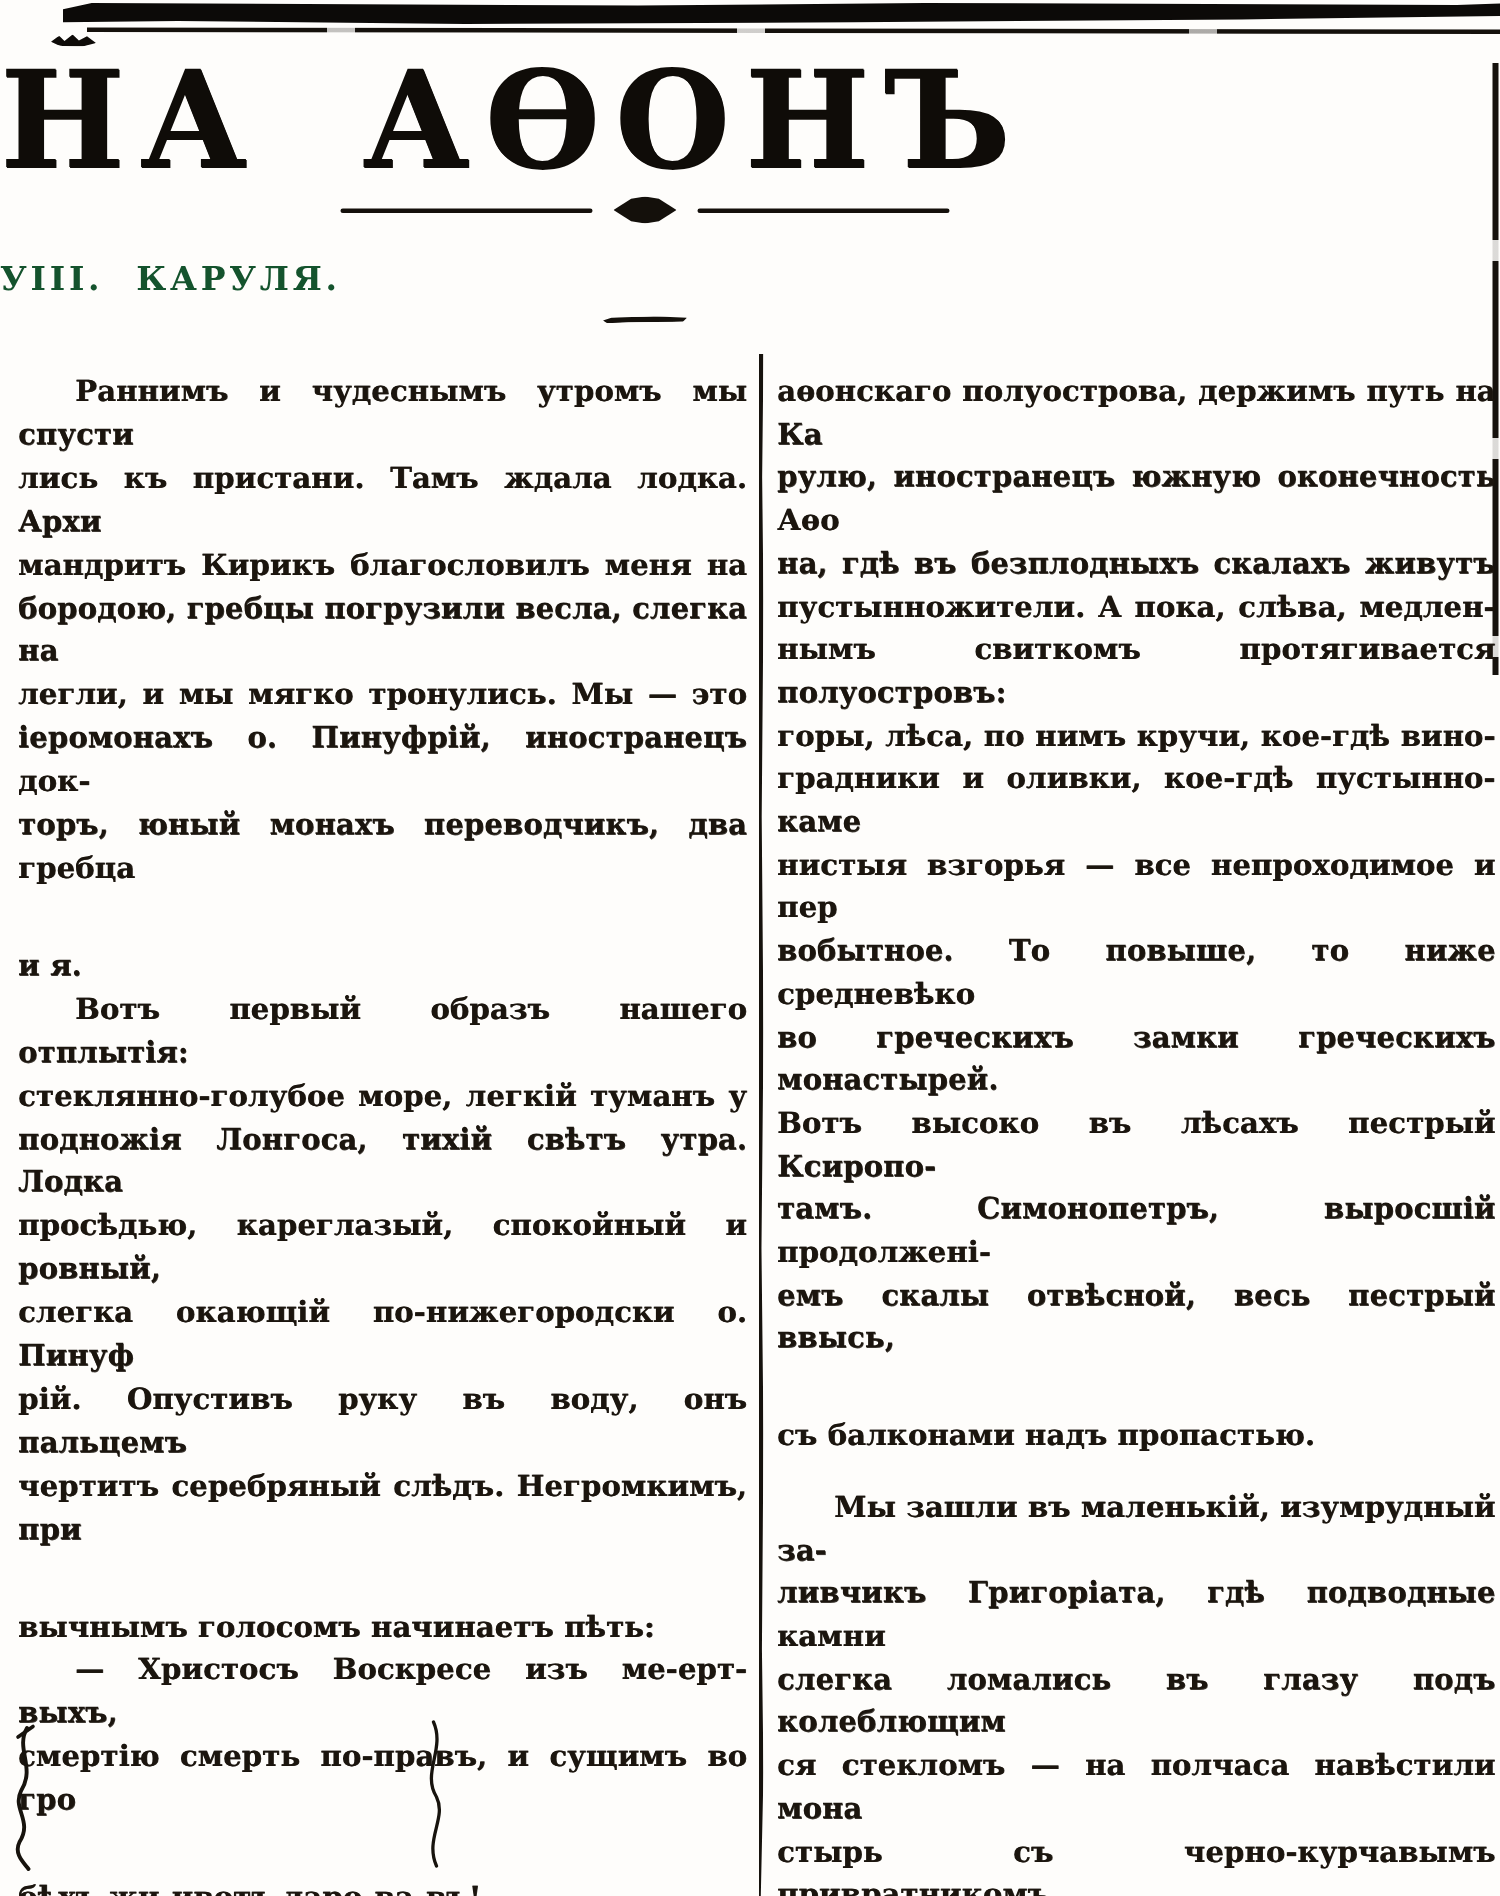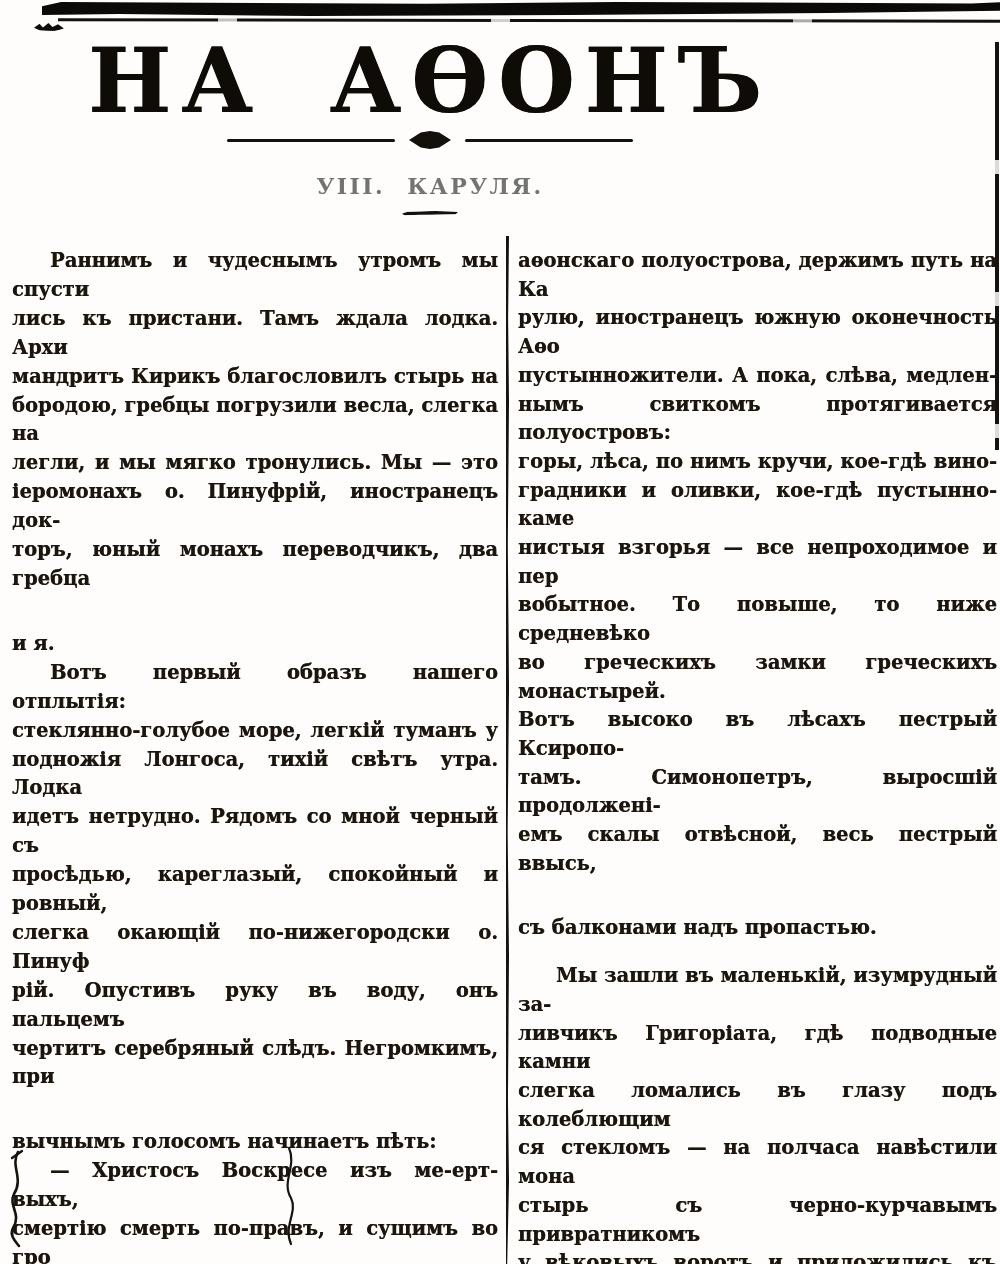--- a/index.html
+++ b/index.html
@@ -20,39 +20,39 @@
     background:linear-gradient(90deg,#15110c 0 17%,rgba(21,17,12,.25) 17% 19%,#15110c 19% 46%,rgba(21,17,12,.2) 46% 48%,#15110c 48% 78%,rgba(21,17,12,.35) 78% 80%,#15110c 80% 100%);
     transform:rotate(.08deg);
   }
   .scan-blob{
     position:absolute;left:34px;top:23px;width:30px;height:8px;background:#0e0b08;
     border-radius:60% 40% 50% 50%/70% 60% 40% 50%;
     clip-path:polygon(0 60%,18% 10%,30% 55%,48% 0,62% 50%,80% 15%,100% 70%,70% 100%,20% 95%);
   }
 
   
-  header{position:absolute;top:34px;left:0;width:860px;text-align:center;}
+  header{position:absolute;top:34px;left:0;width:860px;}
   h1{
     margin:0;font-size:88px;line-height:92px;font-weight:700;
     letter-spacing:10px;word-spacing:26px;color:#0f0c08;
     transform:scaleY(1.02);text-shadow:.5px .5px 0 #0f0c08;
   }
   .title-rule{margin:4px auto 0;width:406px;height:20px;position:relative;}
   .title-rule .rule-line{
     position:absolute;top:9px;height:3px;width:168px;background:#14100b;border-radius:2px;
   }
   .title-rule .rule-line.l{left:0;}
   .title-rule .rule-line.r{right:0;}
   .title-rule .diamond{
     position:absolute;left:50%;top:1px;width:42px;height:18px;margin-left:-21px;background:#14100b;
     clip-path:polygon(0 50%,28% 8%,50% 0,72% 8%,100% 50%,72% 92%,50% 100%,28% 92%);
   }
   h2{
     margin:24px 0 0;font-size:22px;line-height:24px;font-weight:700;
-    letter-spacing:2.5px;color:#737373;
+    letter-spacing:2.5px;color:#14532d;
   }
   h2 .chnum{margin-right:22px;}
   .sub-rule{
     margin:13px auto 0;width:56px;height:4px;background:#14100b;
     border-radius:2px;transform:rotate(-1deg);
     clip-path:polygon(0 55%,10% 10%,60% 0,100% 35%,95% 100%,30% 90%,5% 100%);
   }
 
   
   .col-divider{
@@ -96,42 +96,42 @@
     <h2><span class="chnum">УІІІ.</span><span>КАРУЛЯ.</span></h2>
     <div class="sub-rule"></div>
   </header>
 
   <div class="col-divider"></div>
   <div class="edge-rule"></div>
 
   <section class="column left">
       <div class="line indent">Раннимъ и чудеснымъ утромъ мы спусти</div>
       <div class="line">лись къ пристани. Тамъ ждала лодка. Архи</div>
-      <div class="line">мандритъ Кирикъ благословилъ стырь на</div>
+      <div class="line">мандритъ Кирикъ благословилъ меня на</div>
       <div class="line">бородою, гребцы погрузили весла, слегка на</div>
       <div class="line">легли, и мы мягко тронулись. Мы — это</div>
       <div class="line">іеромонахъ о. Пинуфрій, иностранецъ док-</div>
       <div class="line">торъ, юный монахъ переводчикъ, два гребца</div>
       <div class="line end">и я.</div>
       <div class="line indent">Вотъ первый образъ нашего отплытія:</div>
       <div class="line">стеклянно-голубое море, легкій туманъ у</div>
       <div class="line">подножія Лонгоса, тихій свѣтъ утра. Лодка</div>
-      <div class="line">идетъ нетрудно. Рядомъ со мной черный съ</div>
       <div class="line">просѣдью, кареглазый, спокойный и ровный,</div>
       <div class="line">слегка окающій по-нижегородски о. Пинуф</div>
       <div class="line">рій. Опустивъ руку въ воду, онъ пальцемъ</div>
       <div class="line">чертитъ серебряный слѣдъ. Негромкимъ, при</div>
       <div class="line end">вычнымъ голосомъ начинаетъ пѣть:</div>
       <div class="line indent">— Христосъ Воскресе изъ ме-ерт-выхъ,</div>
       <div class="line">смертію смерть по-правъ, и сущимъ во гро</div>
       <div class="line end">бѣхъ жи-ивотъ даро-ва-въ!</div>
     </section>
   <section class="column right">
       <div class="line">аѳонскаго полуострова, держимъ путь на Ка</div>
       <div class="line">рулю, иностранецъ южную оконечность Аѳо</div>
+      <div class="line">на, гдѣ въ безплодныхъ скалахъ живутъ</div>
       <div class="line">пустынножители. А пока, слѣва, медлен-</div>
       <div class="line">нымъ свиткомъ протягивается полуостровъ:</div>
       <div class="line">горы, лѣса, по нимъ кручи, кое-гдѣ вино-</div>
       <div class="line">градники и оливки, кое-гдѣ пустынно-каме</div>
       <div class="line">нистыя взгорья — все непроходимое и пер</div>
       <div class="line">вобытное. То повыше, то ниже средневѣко</div>
       <div class="line">во греческихъ замки греческихъ монастырей.</div>
       <div class="line">Вотъ высоко въ лѣсахъ пестрый Ксиропо-</div>
       <div class="line">тамъ. Симонопетръ, выросшій продолжені-</div>
       <div class="line">емъ скалы отвѣсной, весь пестрый ввысь,</div>

